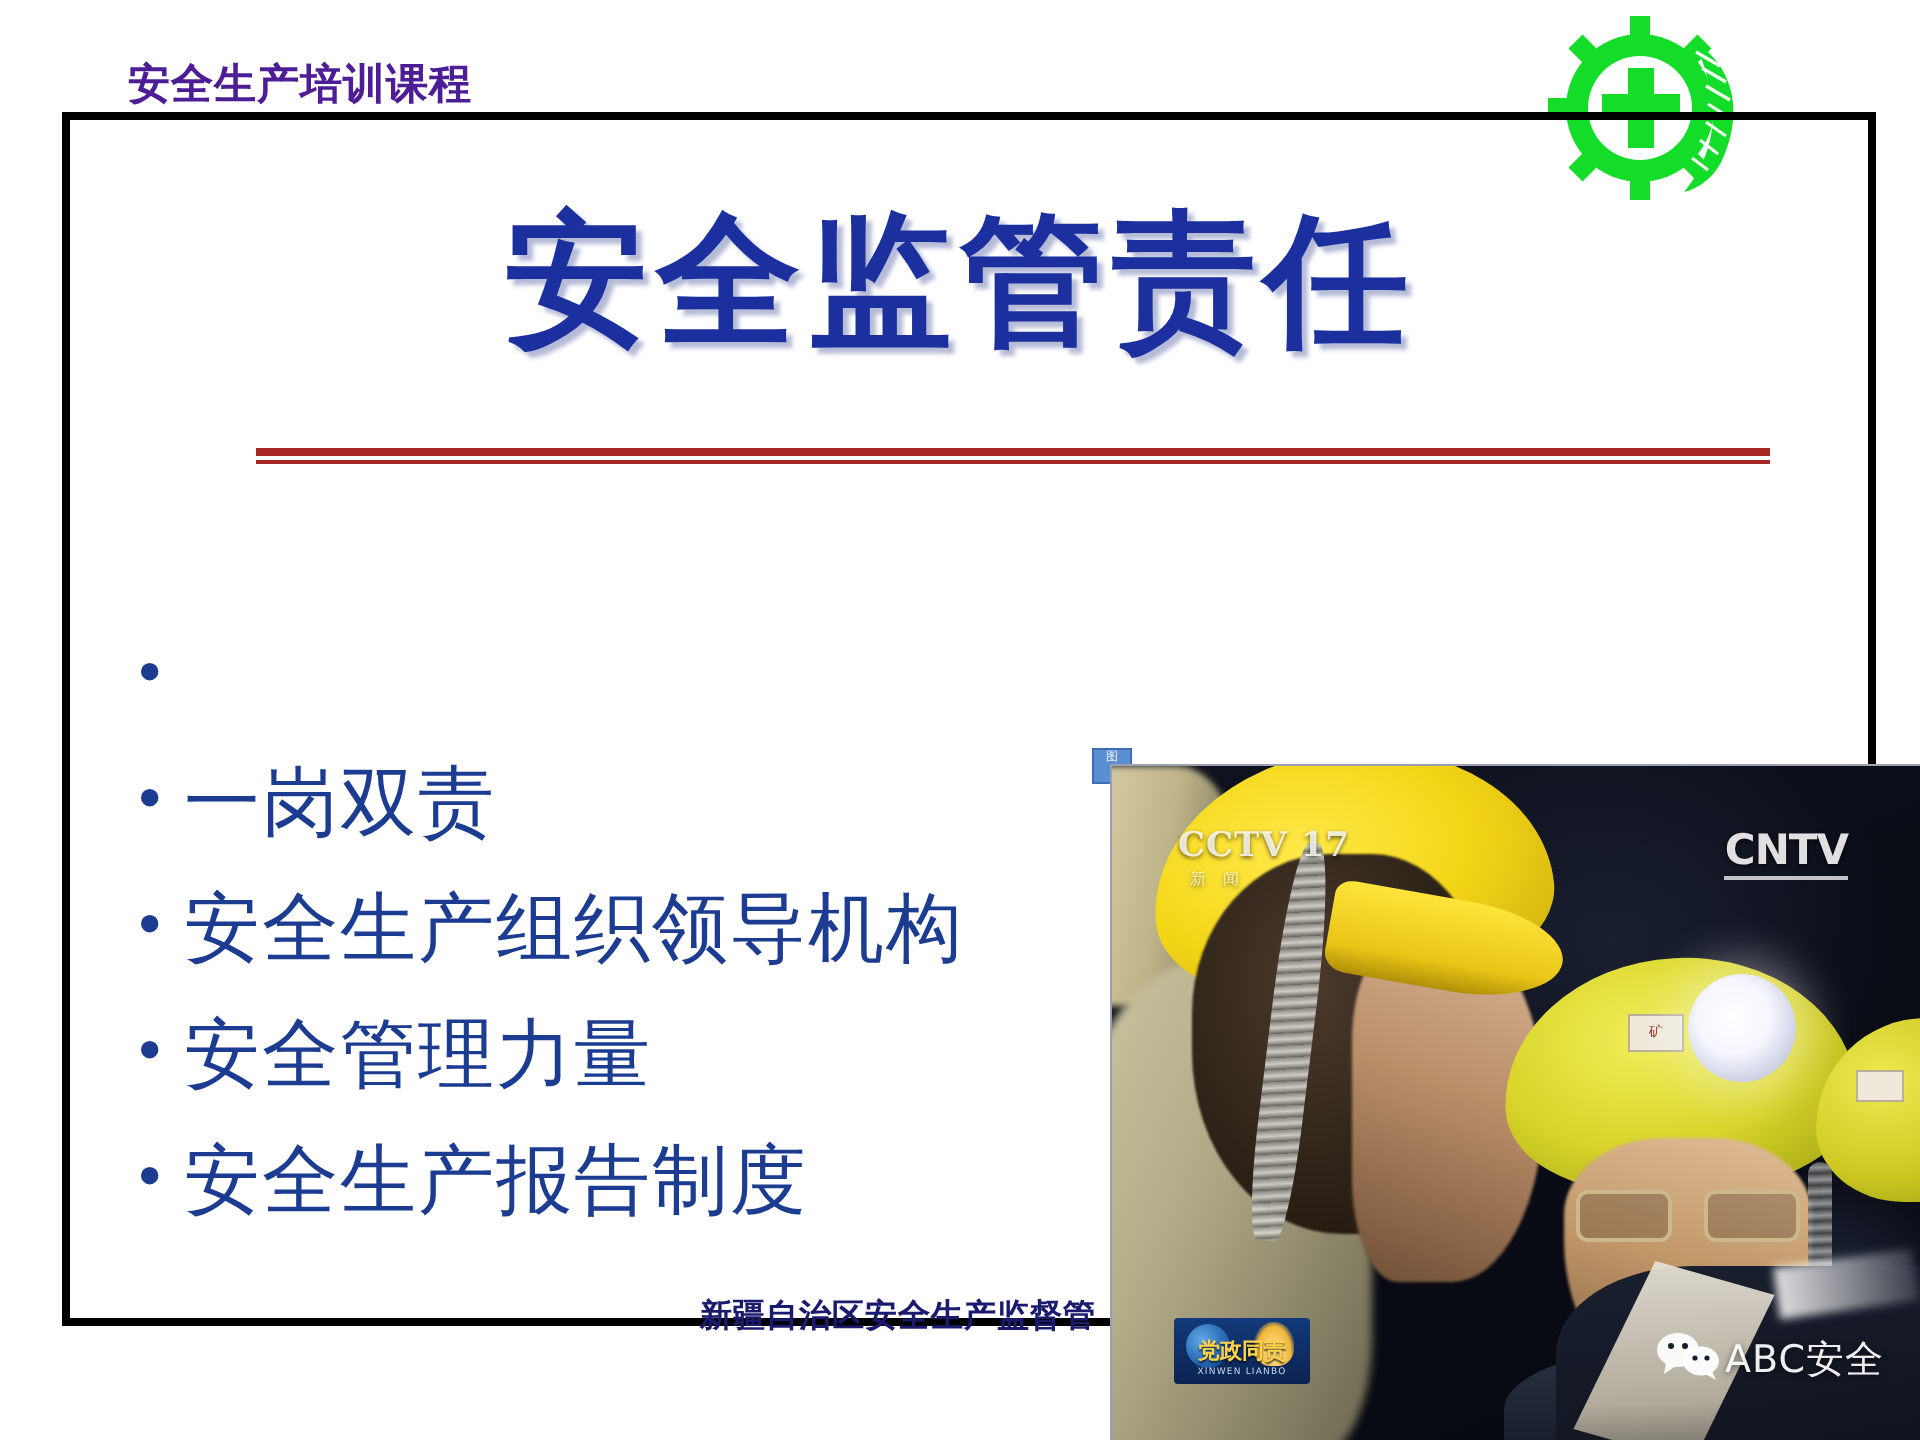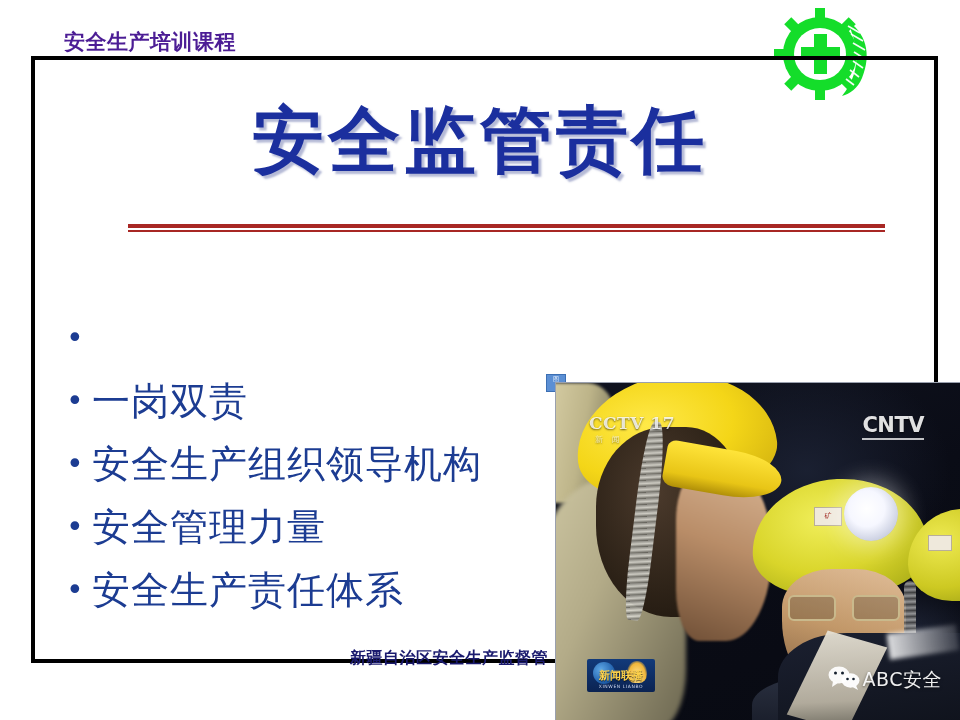--- a/index.html
+++ b/index.html
@@ -494,21 +494,21 @@
     <div class="bullet-row">
       <span class="bullet-dot">•</span>
       <span class="bullet-text">安全生产组织领导机构</span>
     </div>
     <div class="bullet-row">
       <span class="bullet-dot">•</span>
       <span class="bullet-text">安全管理力量</span>
     </div>
     <div class="bullet-row">
       <span class="bullet-dot">•</span>
-      <span class="bullet-text">安全生产责任体系</span>
+      <span class="bullet-text">安全生产报告制度</span>
     </div>
   </div>
 
   <div class="footer-text">新疆自治区安全生产监督管</div>
 
   <div class="sel-handle">
     <span>图</span>
   </div>
 
   <div class="photo">
@@ -544,21 +544,21 @@
     <div class="cctv-bug">
       <span>CCTV 17</span>
       <span class="sub">新 闻</span>
     </div>
 
     <div class="cntv-bug">CNTV</div>
 
     <div class="news-badge">
       <div class="globe"></div>
       <div class="flame"></div>
-      <div class="cn">新闻联播</div>
+      <div class="cn">党政同责</div>
       <div class="en">XINWEN LIANBO</div>
     </div>
 
     <div class="wechat-mark">
       <span class="wx-icon">
         <svg width="34" height="24" viewBox="0 0 34 24" aria-hidden="true">
           <g fill="rgba(255,255,255,0.92)">
             <ellipse cx="11" cy="9" rx="10.5" ry="8.5"></ellipse>
             <path d="M5 15 L4 21 L10 17 Z"></path>
             <circle cx="7.5" cy="7" r="1.5" fill="#15202e"></circle>

